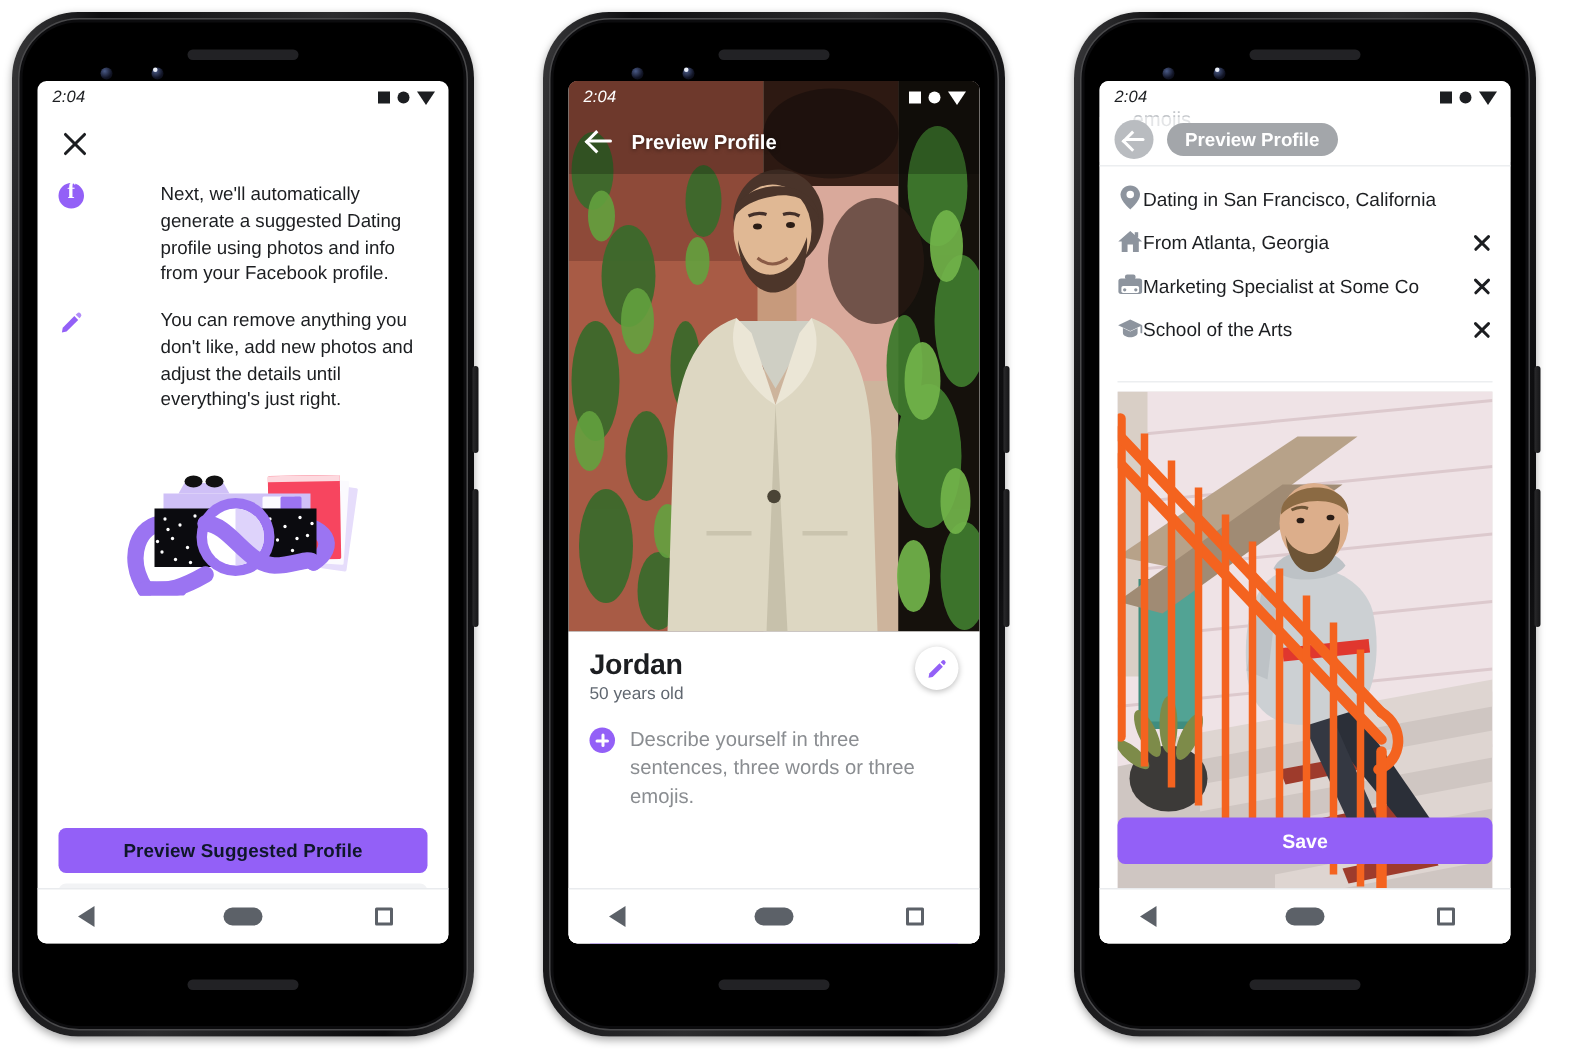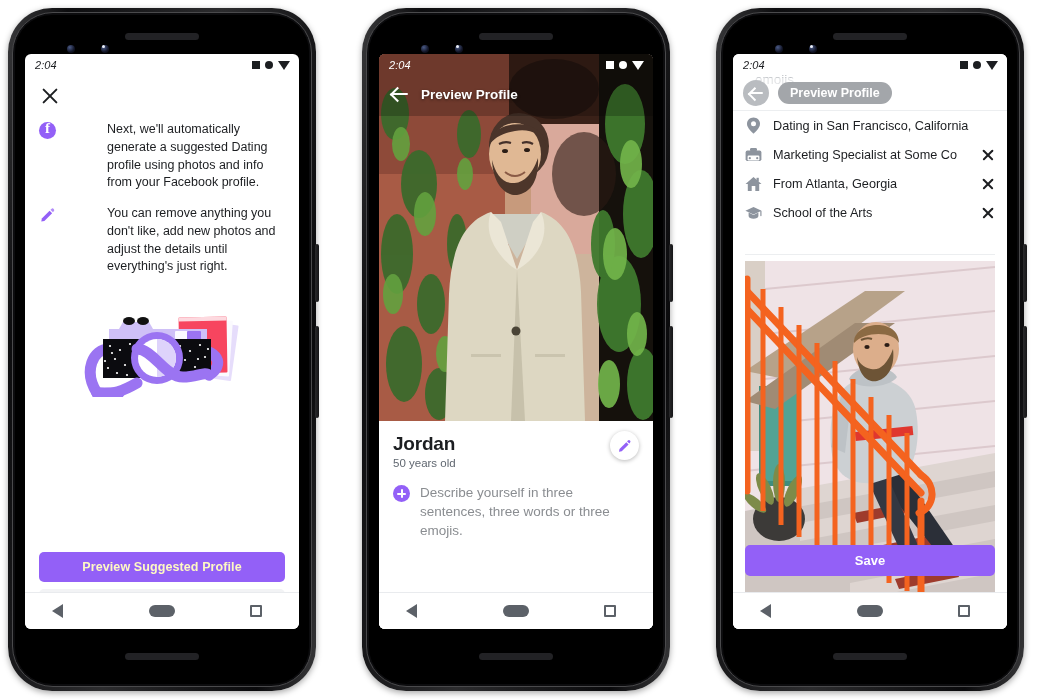--- a/index.html
+++ b/index.html
@@ -112,21 +112,21 @@
     content: 'f'; position: absolute; left: 0; right: 0; top: -2px; text-align: center;
     font-family: "Liberation Serif", serif; font-weight: 700; font-size: 15px; color: #fff;
   }
   .pencil-ico { width: 17px; height: 17px; position: relative; display:block; }
 
   .illus { flex: 0 0 auto; margin-top: 16px; display: flex; justify-content: center; }
   .s1-spacer { flex: 1 1 auto; }
   .s1-actions { padding: 0 14px 10px 14px; }
   .btn-primary {
     display: block; width: 100%; height: 30px; border: none; border-radius: 5px;
-    background: #9360f7; color: #fef9c3; font-size: 12.5px; font-weight: 700;
+    background: #9360f7; color: #0f172a; font-size: 12.5px; font-weight: 700;
     font-family: "Liberation Sans", sans-serif; cursor: pointer; letter-spacing: .1px;
   }
   .btn-secondary {
     display: block; width: 100%; height: 30px; margin-top: 7px; border: none; border-radius: 5px;
     background: #f2f3f5; color: #1c1e21; font-size: 12.5px; font-weight: 400;
     font-family: "Liberation Sans", sans-serif; cursor: pointer;
   }
 
   
   .s2 { position: relative; height: 100%; background: #fff; }
@@ -164,21 +164,21 @@
                padding-left: 10px; gap: 9px; z-index: 10; background: rgba(255,255,255,.55); }
   .back-circle { width: 26px; height: 26px; border-radius: 50%; background: #b9bcc0; display:flex; align-items:center;
                  justify-content:center; cursor:pointer; }
   .back-circle .ba { width: 15px; height: 14px; position: relative; }
   .back-circle .ba::before { content:''; position:absolute; left:1px; top:6px; width:13px; height:2px; background:#fff; border-radius:1px; }
   .back-circle .ba::after { content:''; position:absolute; left:1px; top:2.8px; width:7.5px; height:7.5px;
     border-left:2px solid #fff; border-bottom:2px solid #fff; transform: rotate(45deg); }
   .s3-pill { background: #a3a6aa; color: #fff; font-size: 12.5px; font-weight: 700; padding: 4px 12px; border-radius: 12px; }
 
   .s3-list { position: absolute; left: 0; right: 0; top: 56px; border-top: 1px solid #eceef0; }
-  .s3-row { display: flex; align-items: center; height: 29px; padding: 0 12px 0 12px; gap: 11px; }
+  .s3-row { display: flex; align-items: flex-end; height: 29px; padding: 0 12px 0 12px; gap: 0; }
   .s3-row .ri { flex: 0 0 17px; width: 17px; height: 17px; display:flex; align-items:center; justify-content:center; }
   .s3-row .rt { flex: 1 1 auto; font-size: 12.7px; color: #1c1e21; white-space: nowrap; overflow: hidden; }
   .s3-x { flex: 0 0 14px; width: 14px; height: 14px; position: relative; cursor: pointer; }
   .s3-x::before, .s3-x::after { content:''; position:absolute; left:0; top:6px; width:14px; height:1.7px; background:#1c1e21; border-radius:1px; }
   .s3-x::before { transform: rotate(45deg); }
   .s3-x::after  { transform: rotate(-45deg); }
 
   .s3-photo-wrap { position: absolute; left: 12px; right: 12px; top: 207px; bottom: 37px; overflow: hidden; background:#e8dfe0; }
   .s3-save {
     position: absolute; left: 12px; right: 12px; bottom: 53px; height: 31px; border: none; border-radius: 5px;
@@ -489,45 +489,45 @@
               <svg width="15" height="17" viewBox="0 0 15 17" aria-hidden="true">
                 <path d="M7.5 0.6 C3.9 0.6 1 3.4 1 6.9 C1 11.3 7.5 16.6 7.5 16.6 C7.5 16.6 14 11.3 14 6.9 C14 3.4 11.1 0.6 7.5 0.6 Z" fill="#8d949e"></path>
                 <circle cx="7.5" cy="6.7" r="2.5" fill="#fff"></circle>
               </svg>
             </span>
             <span class="rt">Dating in San Francisco, California</span>
           </div>
 
           <div class="s3-row">
             <span class="ri">
+              <svg width="17" height="16" viewBox="0 0 17 16" aria-hidden="true">
+                <path d="M8.5 1 L16.5 8 L14.2 8 L14.2 15 L10.3 15 L10.3 10 L6.7 10 L6.7 15 L2.8 15 L2.8 8 L0.5 8 Z" fill="#8d949e"></path>
+                <rect x="11.5" y="1.8" width="2.3" height="3.6" fill="#8d949e"></rect>
+              </svg>
+            </span>
+            <span class="rt">From Atlanta, Georgia</span>
+            <span class="s3-x"></span>
+          </div>
+
+          <div class="s3-row">
+            <span class="ri">
               <svg width="17" height="15" viewBox="0 0 17 15" aria-hidden="true">
                 <rect x="5" y="1" width="7" height="3.4" rx="1.4" fill="#8d949e"></rect>
                 <rect x="0.6" y="3.6" width="15.8" height="10.4" rx="1.8" fill="#8d949e"></rect>
                 <rect x="2.6" y="8.6" width="11.8" height="4.8" rx="1.2" fill="#fff"></rect>
                 <circle cx="4.8" cy="11.2" r="1.1" fill="#8d949e"></circle>
                 <circle cx="12.2" cy="11.2" r="1.1" fill="#8d949e"></circle>
               </svg>
             </span>
             <span class="rt">Marketing Specialist at Some Co</span>
             <span class="s3-x"></span>
           </div>
 
           <div class="s3-row">
             <span class="ri">
-              <svg width="17" height="16" viewBox="0 0 17 16" aria-hidden="true">
-                <path d="M8.5 1 L16.5 8 L14.2 8 L14.2 15 L10.3 15 L10.3 10 L6.7 10 L6.7 15 L2.8 15 L2.8 8 L0.5 8 Z" fill="#8d949e"></path>
-                <rect x="11.5" y="1.8" width="2.3" height="3.6" fill="#8d949e"></rect>
-              </svg>
-            </span>
-            <span class="rt">From Atlanta, Georgia</span>
-            <span class="s3-x"></span>
-          </div>
-
-          <div class="s3-row">
-            <span class="ri">
               <svg width="17" height="14" viewBox="0 0 17 14" aria-hidden="true">
                 <path d="M8.5 1 L16.6 4.8 L8.5 8.6 L0.4 4.8 Z" fill="#8d949e"></path>
                 <path d="M3.6 6.6 L3.6 10 C3.6 11.8 6 12.8 8.5 12.8 C11 12.8 13.4 11.8 13.4 10 L13.4 6.6 L8.5 9 Z" fill="#8d949e"></path>
                 <rect x="15.3" y="4.8" width="1.2" height="5.4" rx="0.6" fill="#8d949e"></rect>
               </svg>
             </span>
             <span class="rt">School of the Arts</span>
             <span class="s3-x"></span>
           </div>
 

